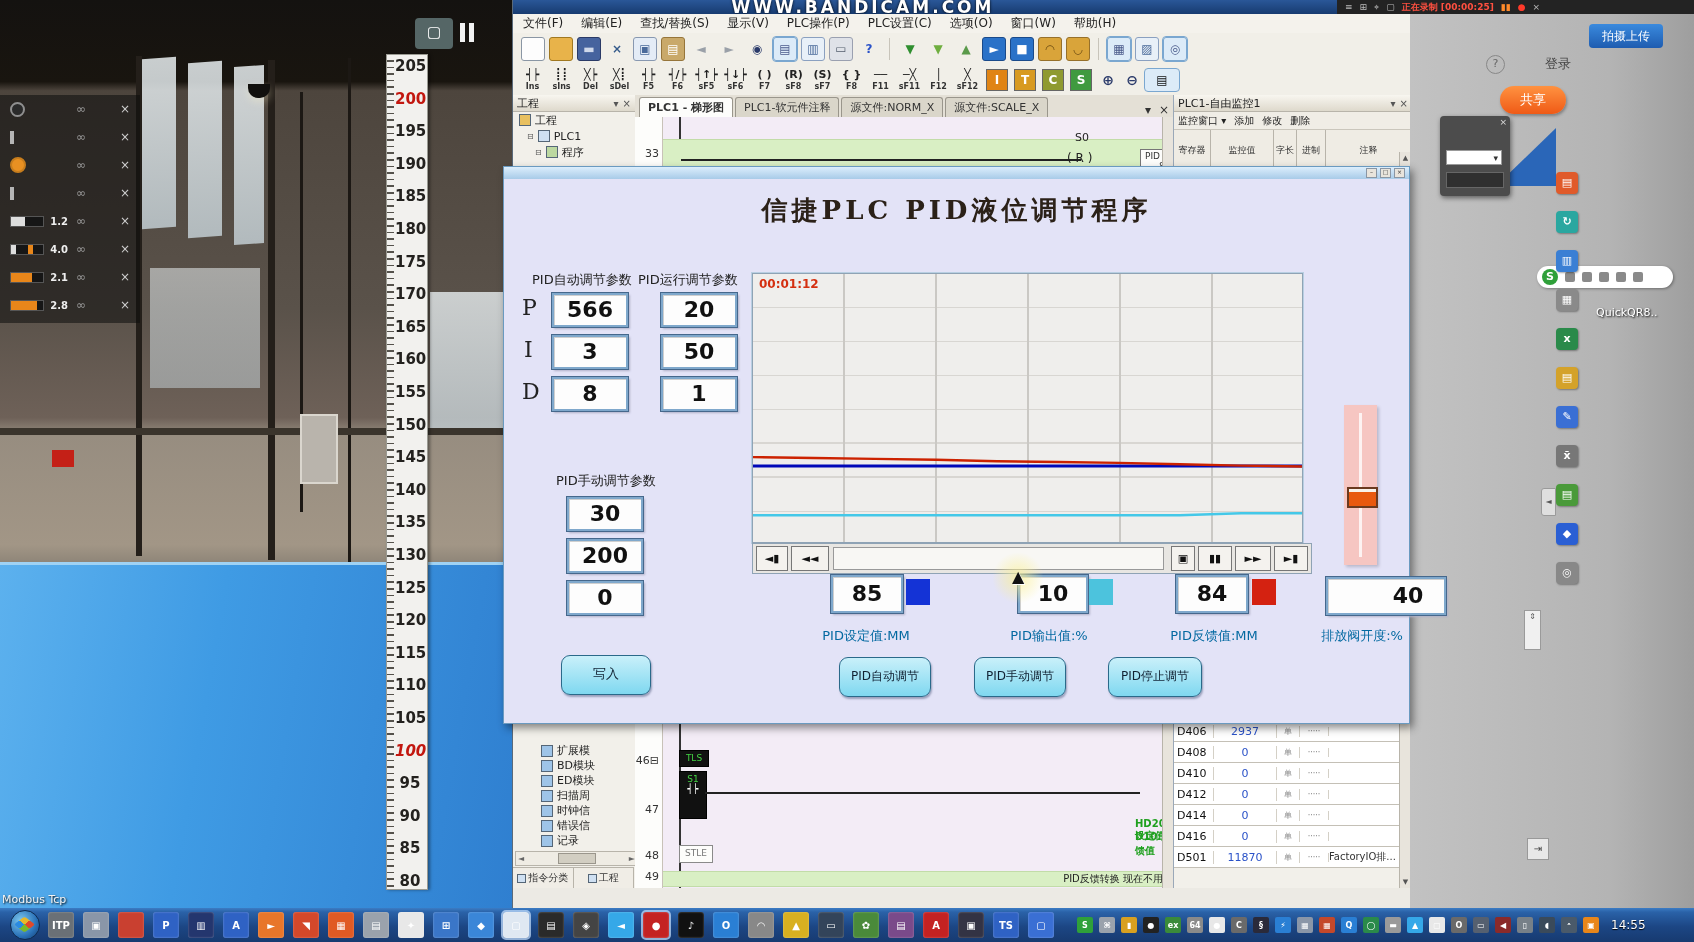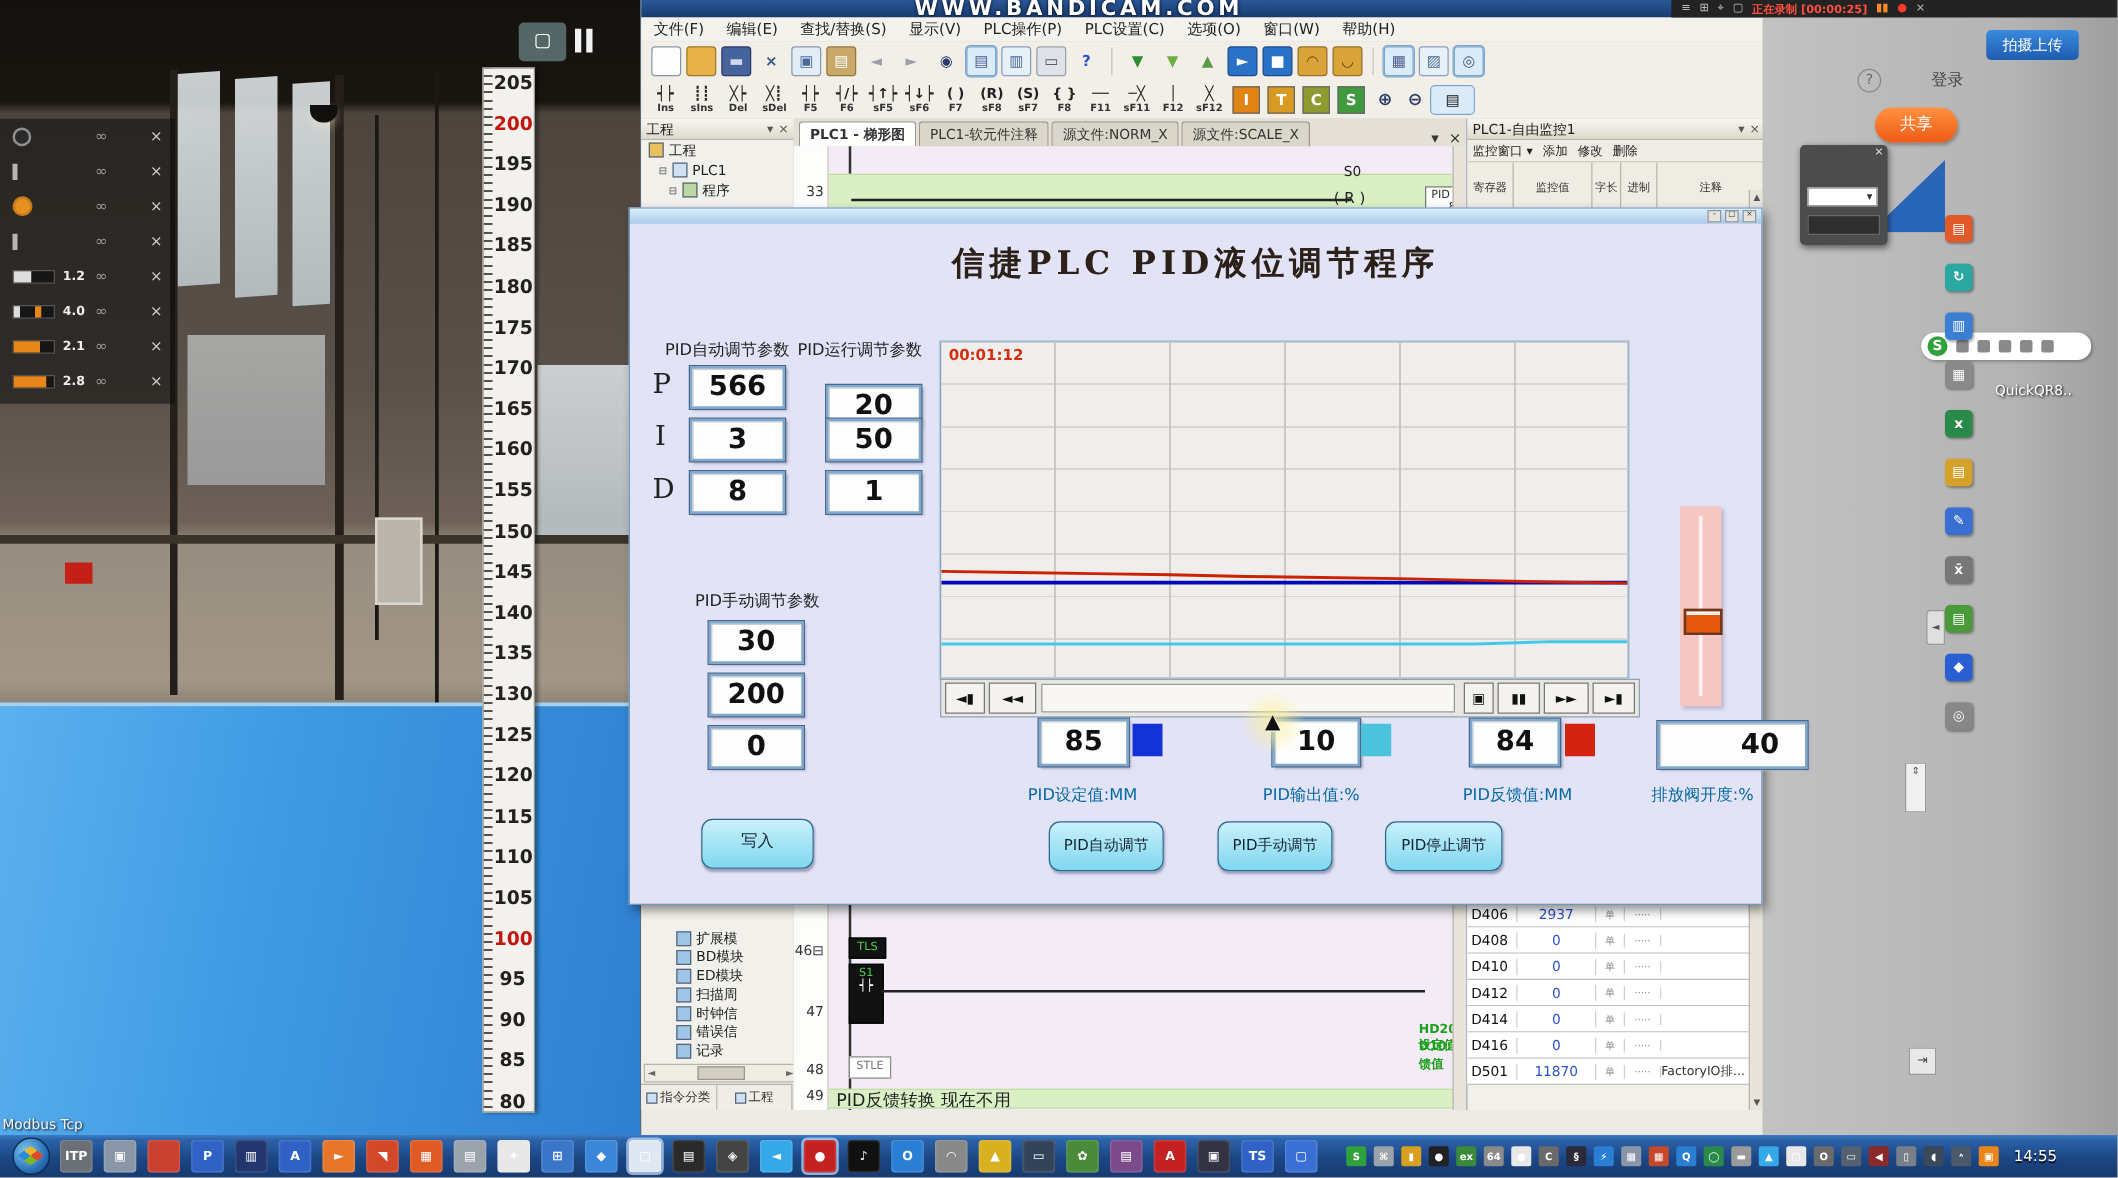--- a/index.html
+++ b/index.html
@@ -178,21 +178,21 @@
           <div class="rnum" style="top: 362.6px;">150</div>
           <div class="rnum" style="top: 395.2px;">145</div>
           <div class="rnum" style="top: 427.8px;">140</div>
           <div class="rnum" style="top: 460.4px;">135</div>
           <div class="rnum" style="top: 493px;">130</div>
           <div class="rnum" style="top: 525.6px;">125</div>
           <div class="rnum" style="top: 558.2px;">120</div>
           <div class="rnum" style="top: 590.8px;">115</div>
           <div class="rnum" style="top: 623.4px;">110</div>
           <div class="rnum" style="top: 656px;">105</div>
-          <div class="rnum red" style="top: 688.6px;">100</div>
+          <div class="rnum red" style="top: 688.6px; font-style: italic;">100</div>
           <div class="rnum" style="top: 721.2px;">95</div>
           <div class="rnum" style="top: 753.8px;">90</div>
           <div class="rnum" style="top: 786.4px;">85</div>
           <div class="rnum" style="top: 819px;">80</div>
         </div>
     </div>
 
     <div class="abs" id="ctrlpanel">
       <div>
 
@@ -517,21 +517,21 @@
       <div class="blackblk" style="left:44px;top:676px;width:26px;height:44px;padding-top:2px;"><span>S1</span><br><span style="color:#fff;">┥┝</span></div>
       <div class="rung" style="left:70px;top:697px;width:435px;"></div>
       <div class="rung" style="left:637px;top:697px;width:15px;"></div>
       <div id="pidbox">
         <div class="c"><span>PID HD2000</span><br><span style="padding-left:14px;">8500</span><br><span style="padding-left:14px;">HD1000</span><br><span style="padding-left:14px;">2</span></div>
         <div class="c" style="flex:0 0 34px;"><span>D10</span><br><span>8485</span><br><span>D0</span><br><span style="color:#b04010;">401</span></div>
       </div>
       <div class="ann" style="left:500px;top:723px;">HD2000:设定值</div>
       <div class="ann" style="left:500px;top:735px;">D10:反馈值</div>
       <div class="abs" style="left:44px;top:750px;width:32px;height:16px;background:#fdfdfb;border:1px solid #8a8a8a;color:#777;font-size:9px;text-align:center;line-height:15px;">STLE</div>
-      <div class="greenrow" style="left:28px;top:776px;right:10px;height:14px;font-size:14px;"><span>PID反馈转换 现在不用</span></div>
+      <div class="greenrow" style="left:28px;top:776px;right:10px;height:14px;font-size:10px;text-align:right;"><span>PID反馈转换 现在不用</span></div>
       <div class="abs" style="right:0;top:22px;bottom:0;width:10px;background:#e8e4dc;border-left:1px solid #b8b4aa;"></div>
     </div>
 
     <div class="abs" id="monitor">
       <div class="phead">
         <span>PLC1-自由监控1</span>
         <span class="sp">
             <i style="font-style:normal;">▾</i>
             <i style="font-style:normal;">×</i>
           </span>
@@ -621,21 +621,21 @@
       <i>□</i>
       <i>×</i>
     </div>
     <div id="dlgtitle">信捷PLC  PID液位调节程序</div>
 
     <div class="plabel" style="left:28px;top:104px;">PID自动调节参数</div>
     <div class="plabel" style="left:134px;top:104px;">PID运行调节参数</div>
 
     <div class="pidletter" style="left:18px;top:128px;">P</div>
     <div class="vbox" style="left:48px;top:126px;width:72px;height:30px;line-height:30px;">566</div>
-    <div class="vbox" style="left:157px;top:141px;width:72px;height:30px;line-height:30px;">20</div>
+    <div class="vbox" style="left:157px;top:126px;width:72px;height:30px;line-height:30px;">20</div>
     <div class="pidletter" style="left:20px;top:170px;">I</div>
     <div class="vbox" style="left:48px;top:168px;width:72px;height:30px;line-height:30px;">3</div>
     <div class="vbox" style="left:157px;top:168px;width:72px;height:30px;line-height:30px;">50</div>
     <div class="pidletter" style="left:18px;top:212px;">D</div>
     <div class="vbox" style="left:48px;top:210px;width:72px;height:30px;line-height:30px;">8</div>
     <div class="vbox" style="left:157px;top:210px;width:72px;height:30px;line-height:30px;">1</div>
 
     <div class="plabel" style="left:52px;top:305px;">PID手动调节参数</div>
     <div class="vbox" style="left:63px;top:330px;width:72px;height:30px;line-height:30px;">30</div>
     <div class="vbox" style="left:63px;top:372px;width:72px;height:30px;line-height:30px;">200</div>

